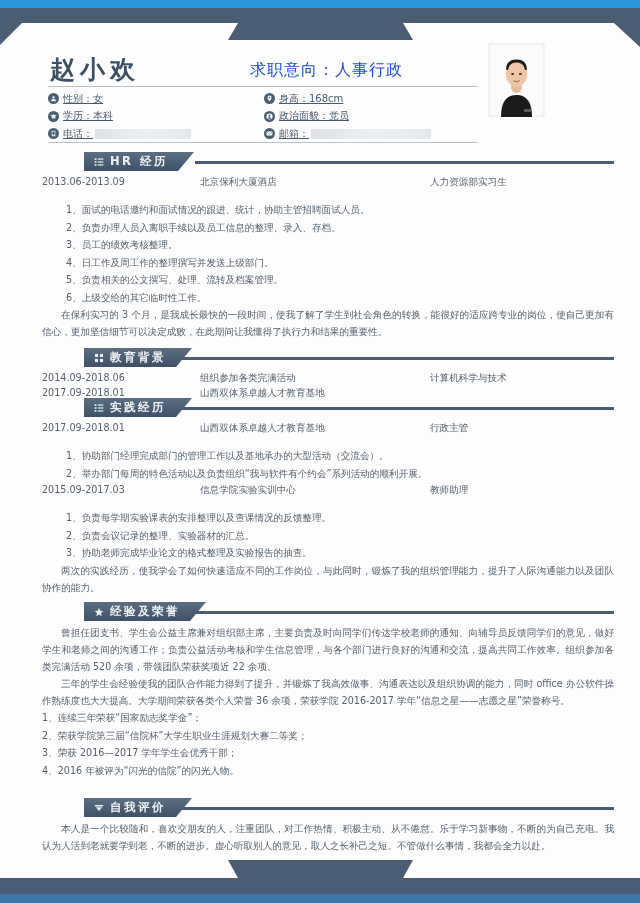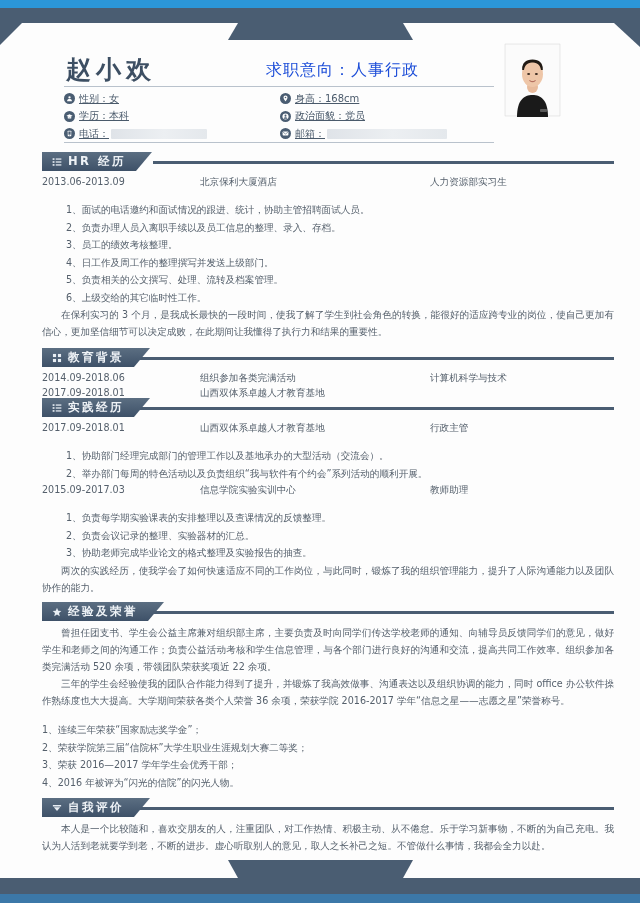--- a/index.html
+++ b/index.html
@@ -56,21 +56,21 @@
     clip-path: polygon(100% 0, 100% 100%, 0 0);
   }
   .corner-wedge-l {
     position: absolute; left: 0; top: 23px;
     width: 22px; height: 22px;
     background: #4a5d72;
     clip-path: polygon(0 0, 22px 0, 0 22px);
   }
 
   
-  .header { position: absolute; left: 16px; top: 40px; width: 568px; height: 110px; }
+  .header { position: absolute; left: 0; top: 40px; width: 568px; height: 110px; }
   .name {
     position: absolute; left: 50px; top: 13px;
     font-size: 25px; font-weight: 700; color: #3d4f63;
     letter-spacing: 5px;
   }
   .objective {
     position: absolute; left: 250px; top: 20px;
     font-size: 16px; color: #1d4ed8; letter-spacing: 1px; font-family: Liberation Mono, monospace;
   }
   .info-rule {
@@ -102,21 +102,21 @@
   .redact.w1 { width: 96px; }
   .redact.w2 { width: 120px; }
   .photo {
     position: absolute; left: 488px; top: 3px;
     width: 57px; height: 74px;
     background: #ffffff; overflow: hidden;
   }
 
   
   .sec { position: absolute; left: 0; width: 640px; }
-  .sec-head { position: relative; height: 19px; }
+  .sec-head { position: relative; height: 19px; margin-left: 42px; }
   .banner {
     position: absolute; left: 42px; top: 0;
     height: 19px; padding: 0 26px 0 9px;
     background: linear-gradient(180deg,#5b6e82,#3e5168);
     clip-path: polygon(0 0, 100% 0, calc(100% - 16px) 100%, 0 100%);
     display: flex; align-items: center; gap: 6px;
   }
   .banner-title {
     font-size: 11.5px; font-weight: 700; color: #eef2f6;
     letter-spacing: 2.5px; white-space: nowrap;
@@ -142,21 +142,21 @@
   .bullet {
     font-size: 9.6px; color: #55606c;
     padding: 0 30px 0 66px; line-height: 17.5px;
     white-space: nowrap;
   }
   .para {
     font-size: 9.6px; color: #55606c;
     padding: 0 26px 0 42px; line-height: 17px;
     text-indent: 19px; text-align: justify;
   }
-  .numlist { padding: 0 24px 0 42px; margin-top: 12px; }
+  .numlist { padding: 0 24px 0 42px; }
   .numitem { font-size: 9.6px; color: #55606c; line-height: 17.5px; }
 </style>
 </head>
 <body>
 
 <div id="page">
 
   <div class="top-accent"></div>
   <div class="top-band"></div>
   <div class="top-tab"></div>

